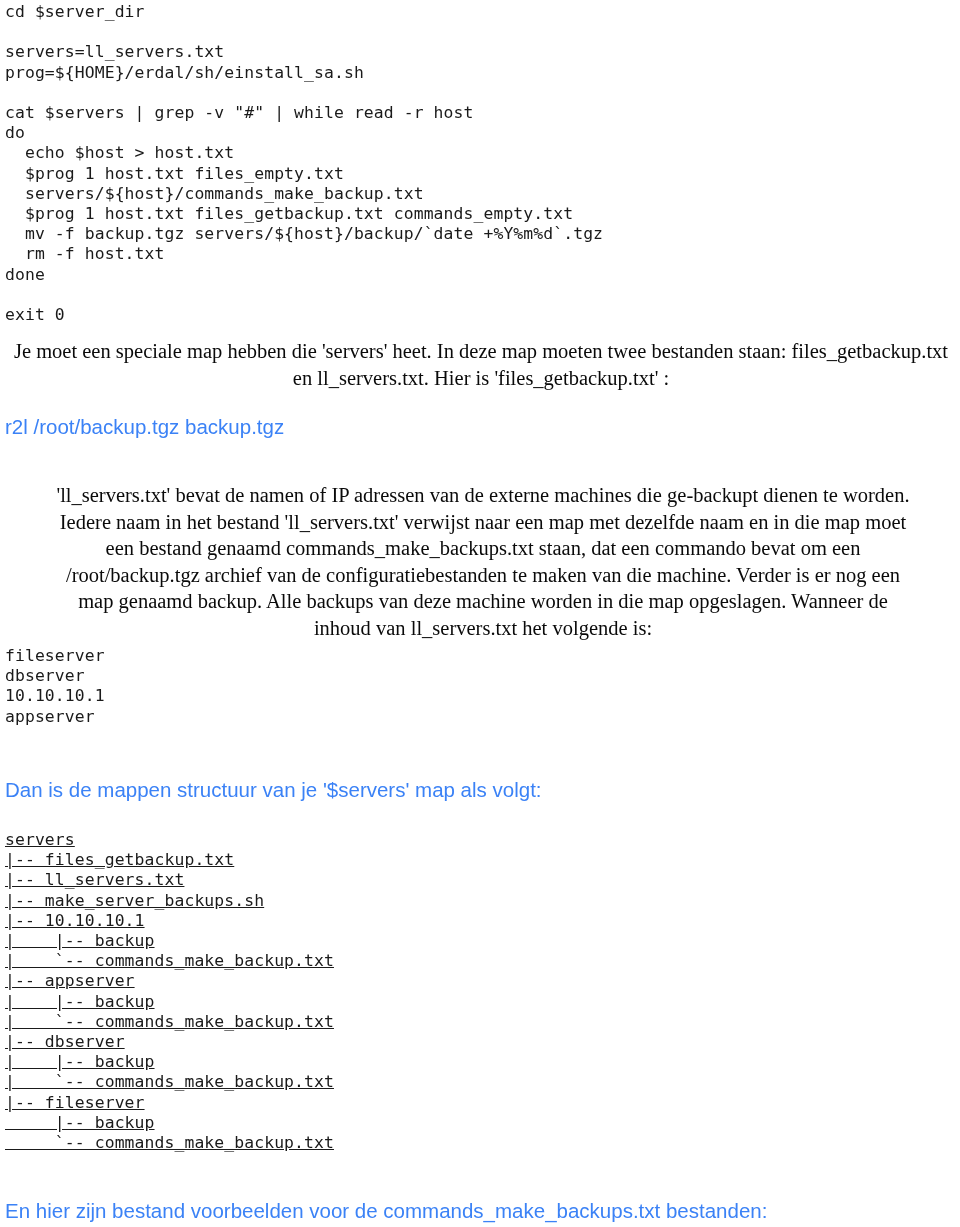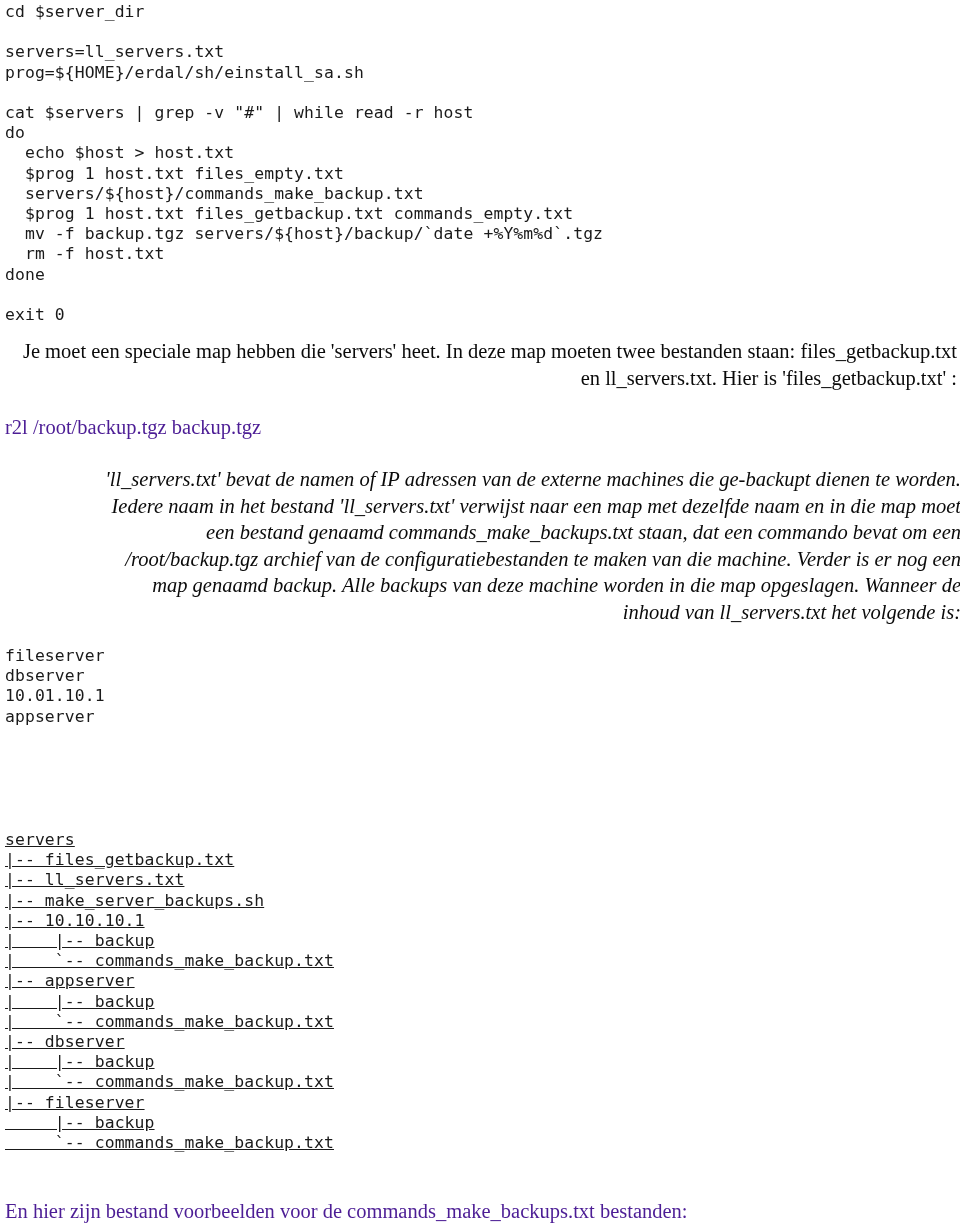--- a/index.html
+++ b/index.html
@@ -37,38 +37,38 @@
 
   
   .prose {
     font-family: "Liberation Serif", "DejaVu Serif", serif;
     font-size: 20.5px;
     line-height: 26.5px;
     color: #0a0a0a;
     margin: 0;
     padding: 0;
     white-space: pre-line;
-    text-align: right;
+    text-align: center;
   }
   .prose-line {
-    font-family: Liberation Serif, serif;
+    font-family: Liberation Sans, sans-serif;
     font-size: 20.5px;
     line-height: 26.5px;
-    color: #4c1d95;
+    color: #3b82f6;
     white-space: pre;
     margin: 0;
   }
 
   
   .blk { position: absolute; left: 5px; }
 
   #code-main      { top: 2px; }
   #para-intro     { top: 338px; width: 952px; }
   #code-getbackup { top: 414px; }
-  #para-explain   { top: 466px; width: 956px; font-style: italic; }
+  #para-explain   { top: 482px; width: 956px; }
   #code-llservers { top: 646px; }
   #para-structure { top: 777px; width: 952px; }
   #code-tree      { top: 830px; text-decoration: underline; }
   #para-final     { top: 1198px; width: 952px; }
 </style>
 </head>
 <body>
 
 <div class="page">
 
@@ -95,23 +95,24 @@
 
   <div class="prose blk" id="para-explain">'ll_servers.txt' bevat de namen of IP adressen van de externe machines die ge-backupt dienen te worden.
 Iedere naam in het bestand 'll_servers.txt' verwijst naar een map met dezelfde naam en in die map moet
 een bestand genaamd commands_make_backups.txt staan, dat een commando bevat om een
 /root/backup.tgz archief van de configuratiebestanden te maken van die machine. Verder is er nog een
 map genaamd backup. Alle backups van deze machine worden in die map opgeslagen. Wanneer de
 inhoud van ll_servers.txt het volgende is:</div>
 
   <pre class="code blk" id="code-llservers">fileserver
 dbserver
-10.01.10.1
+10.10.10.1
 appserver</pre>
 
+  <div class="prose-line blk" id="para-structure">Dan is de mappen structuur van je '$servers' map als volgt:</div>
 
   <pre class="code blk" id="code-tree">servers
 |-- files_getbackup.txt
 |-- ll_servers.txt
 |-- make_server_backups.sh
 |-- 10.10.10.1
 |    |-- backup
 |    `-- commands_make_backup.txt
 |-- appserver
 |    |-- backup

